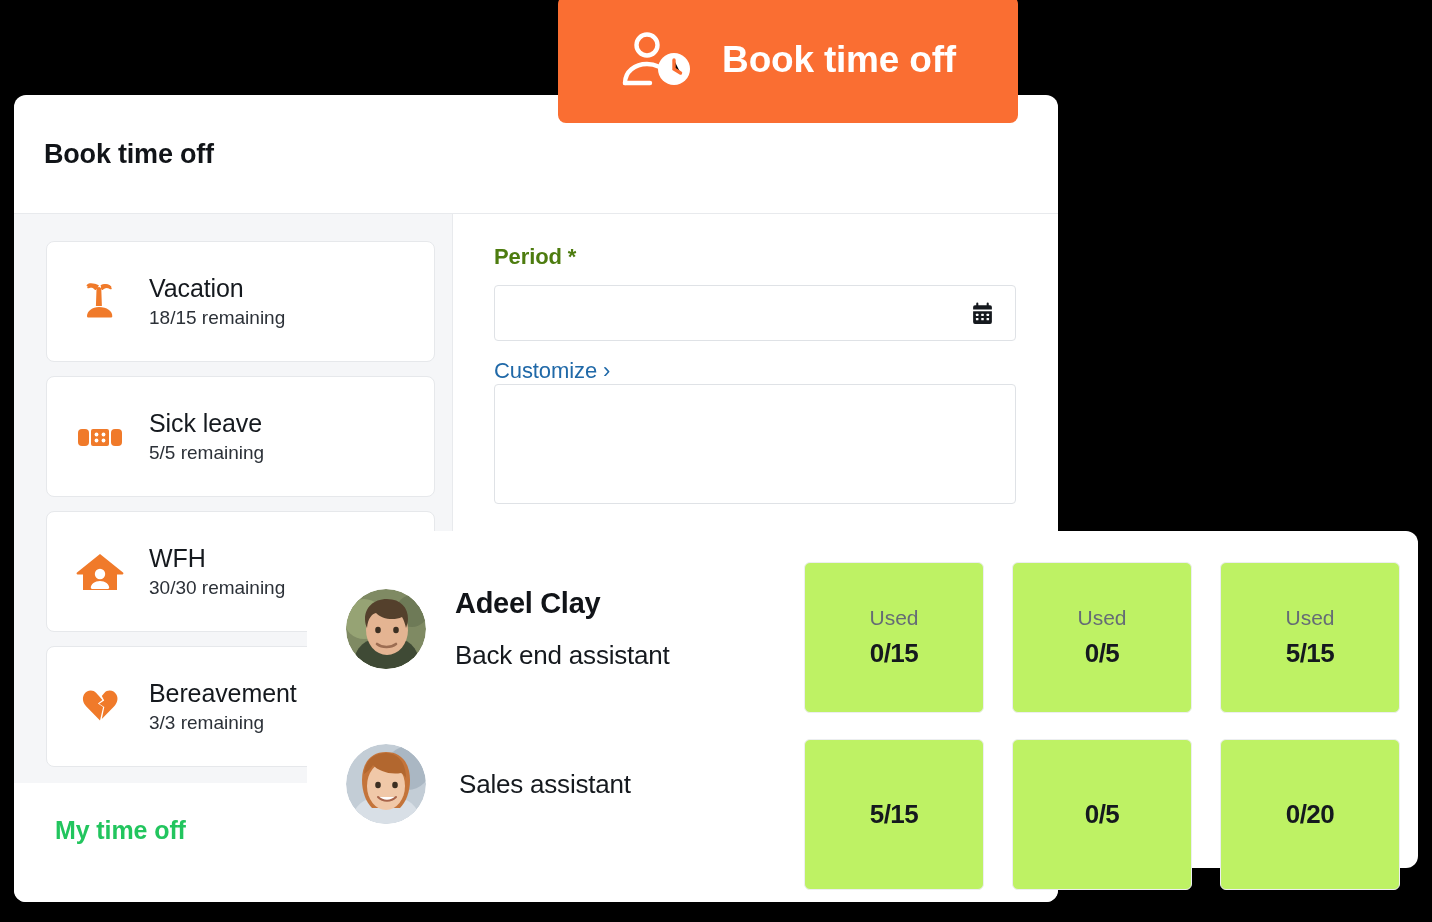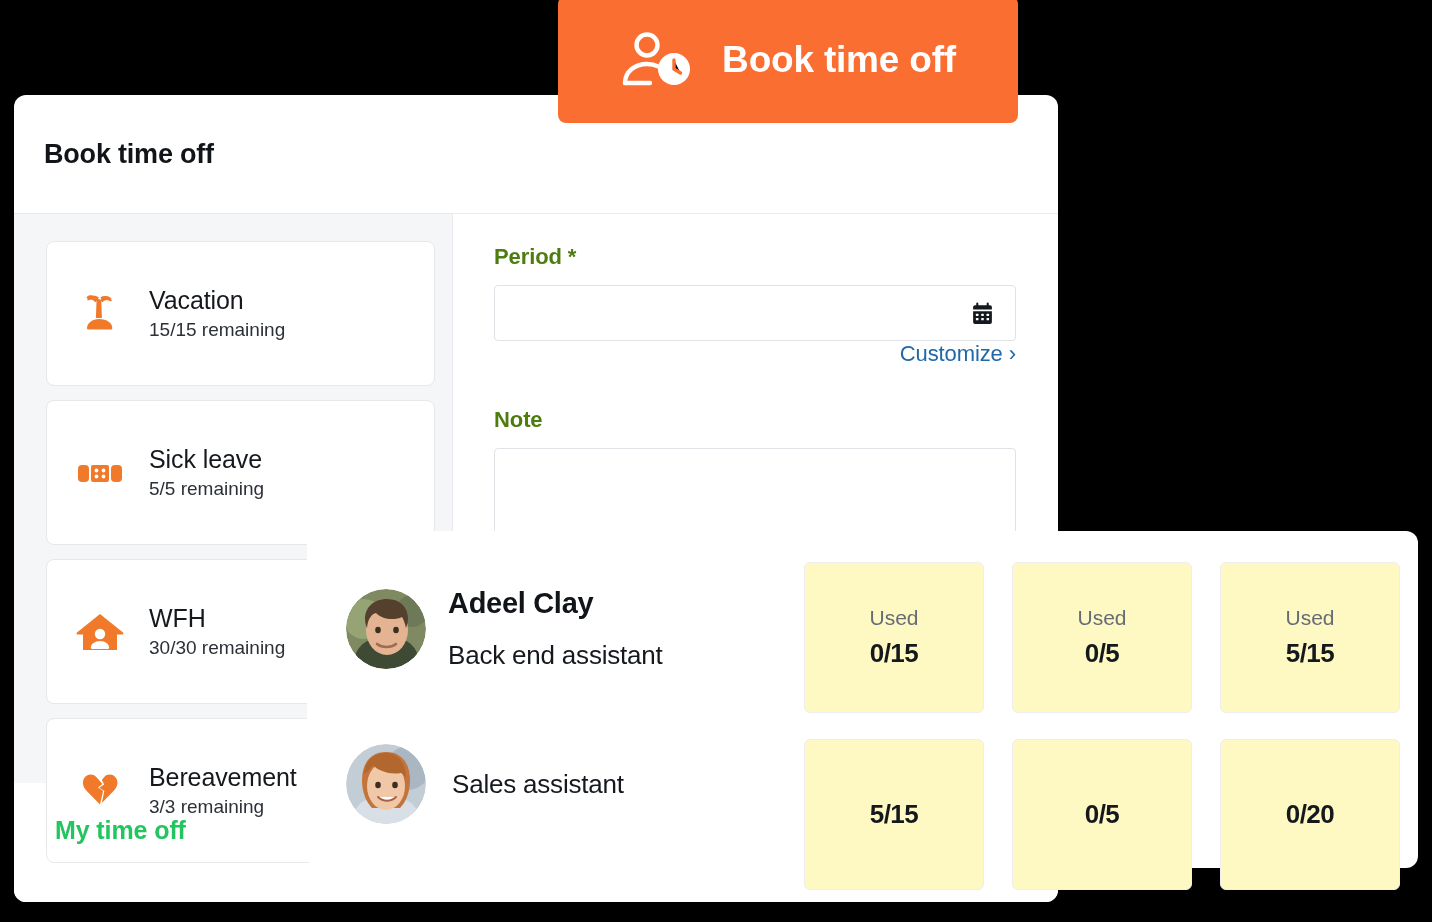--- a/index.html
+++ b/index.html
@@ -71,21 +71,21 @@
     width: 439px;
     background: #f5f6f8;
     border-right: 1px solid #e8eaed;
     padding: 27px 17px 0 32px;
     height: 569px;
   }
   .leave-card {
     background: #ffffff;
     border: 1px solid #e6e8eb;
     border-radius: 8px;
-    height: 145px;
+    height: 121px;
     margin-bottom: 14px;
     display: flex;
     align-items: center;
     padding-left: 26px;
     gap: 22px;
     cursor: pointer;
   }
   .leave-icon { width: 54px; height: 54px; flex: none; display: block; }
   .leave-text { display: flex; flex-direction: column; gap: 4px; }
   .leave-name {
@@ -138,22 +138,22 @@
     display: flex;
     align-items: center;
     justify-content: flex-end;
     padding-right: 20px;
     cursor: pointer;
   }
   .calendar-icon { width: 25px; height: 25px; display: block; }
   .customize-row {
     width: 522px;
     display: flex;
-    justify-content: flex-end;
-    margin-top: 0;
+    justify-content: flex-start;
+    margin-top: 17px;
   }
   .customize-link {
     font-size: 22px;
     color: #2069a8;
     font-weight: 400;
     cursor: pointer;
     letter-spacing: -0.1px;
   }
   .note-label { margin-top: 40px; }
   .note-input {
@@ -191,21 +191,21 @@
     cursor: pointer;
   }
   .avatar {
     width: 80px; height: 80px;
     border-radius: 50%;
     flex: none;
     overflow: hidden;
     position: relative;
   }
   .avatar svg { display: block; width: 80px; height: 80px; }
-  .person-info { display: flex; flex-direction: column; gap: 20px; }
+  .person-info { display: flex; flex-direction: column; gap: 20px; margin-left: 7px; }
   .person-name {
     font-size: 29px;
     font-weight: 700;
     color: #111418;
     letter-spacing: -0.3px;
   }
   .person-role {
     font-size: 26px;
     color: #15191e;
     letter-spacing: -0.2px;
@@ -213,21 +213,21 @@
   .person-row.indented .person-info { padding-left: 4px; }
 
   .balances-grid {
     display: grid;
     grid-template-columns: repeat(3, 180px);
     grid-template-rows: 151px 151px;
     gap: 26px 28px;
     padding-left: 0px;
   }
   .balance-tile {
-    background: #fef9c3;
+    background: #bef264;
     border: 1px solid #eceef0;
     border-radius: 6px;
     display: flex;
     flex-direction: column;
     align-items: center;
     justify-content: center;
     gap: 8px;
     cursor: pointer;
   }
   .balance-caption {
@@ -265,21 +265,21 @@
                 <path d="M26 10.5c-4.5-3.2-9.4-1.7-11.6 1.4-.5.8.3 1.7 1.2 1.3 2.6-1.1 5.5-1.1 7.6.6.6.5 1.6.1 1.6-.7l.1-1.1z"></path>
                 <path d="M27.4 10.3c4.8-2.6 9.4-.6 11.2 2.7.5.9-.5 1.7-1.3 1.2-2.4-1.4-5.3-1.8-7.6-.4-.7.4-1.6-.1-1.5-.9l.1-1.3z"></path>
                 <path d="M24.6 11.2c-3.3-3.3-8-3.6-10.6-1.5-.8.6-.4 1.8.6 1.8 2.6.1 5.4 1 6.9 3 .4.6 1.4.6 1.8-.1l.7-1.4z"></path>
                 <path d="M27.8 11.4c3.5-2.9 8-2.6 10.3-.1.6.7 0 1.8-.9 1.6-2.6-.5-5.4.1-7.2 1.8-.5.5-1.5.3-1.7-.5l-.3-1.5z"></path>
                 <path d="M26 28c-6.6 0-12 4.1-12 9.2 0 .8.7 1.4 1.6 1.4h22.1c.9 0 1.6-.6 1.6-1.4C39.3 32.1 33.9 28 26 28z" transform="translate(0,4)"></path>
               </g>
             </svg>
           </span>
           <div class="leave-text">
             <div class="leave-name">Vacation</div>
-            <div class="leave-remaining">15/15 remaining</div>
+            <div class="leave-remaining">18/15 remaining</div>
           </div>
         </div>
 
         <div class="leave-card">
           <span class="leave-icon">
             <svg viewBox="0 0 54 54" xmlns="http://www.w3.org/2000/svg">
               <g fill="#f07a2a">
                 <rect x="5" y="19" width="11" height="17" rx="4"></rect>
                 <rect x="38" y="19" width="11" height="17" rx="4"></rect>
                 <rect x="18" y="19" width="18" height="17" rx="2"></rect>
@@ -346,21 +346,20 @@
                 <rect x="15.9" y="16.3" width="2.4" height="2.2" rx="0.5"></rect>
               </g>
             </svg>
           </span>
         </div>
 
         <div class="customize-row">
           <span class="customize-link">Customize ›</span>
         </div>
 
-        <div class="field-label note-label">Note</div>
         <div class="note-input"></div>
 
       </div>
 
     </div>
 
     <div class="sidebar-footer"></div>
   </div>
 
   <div class="my-time-off">My time off</div>

